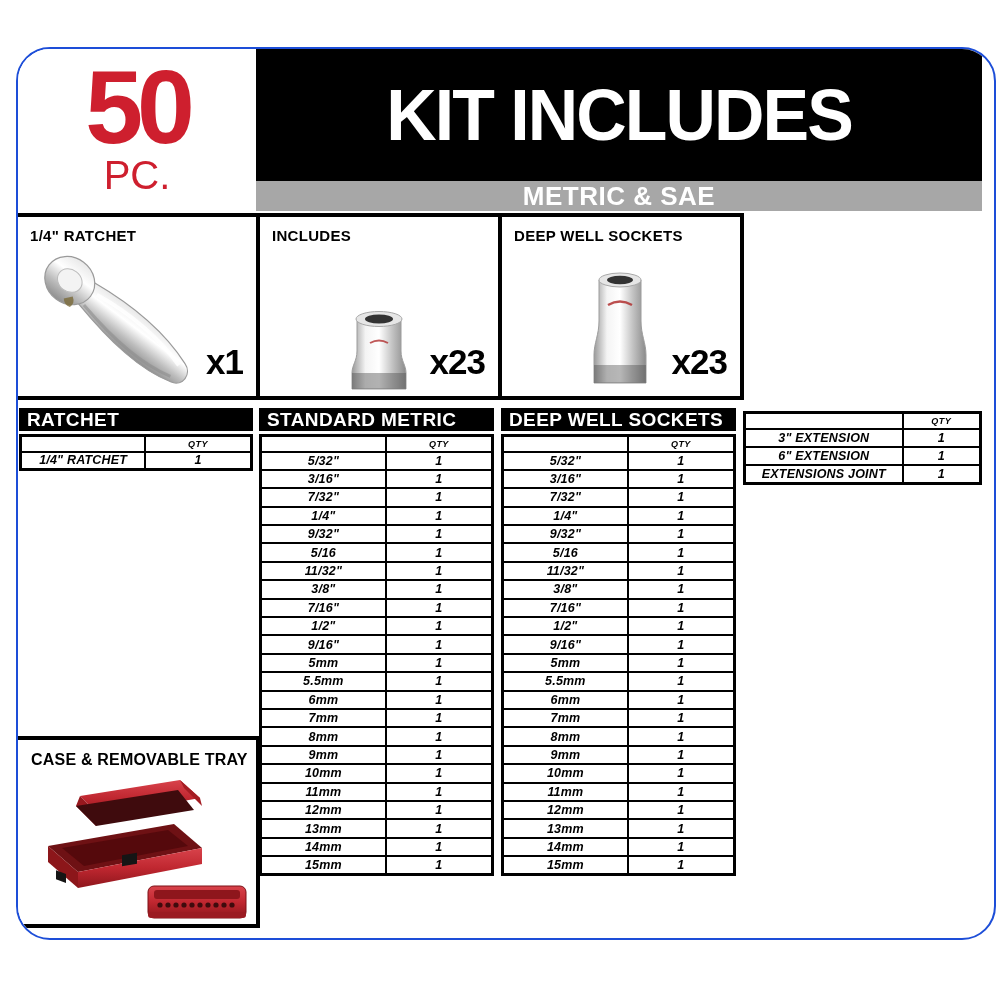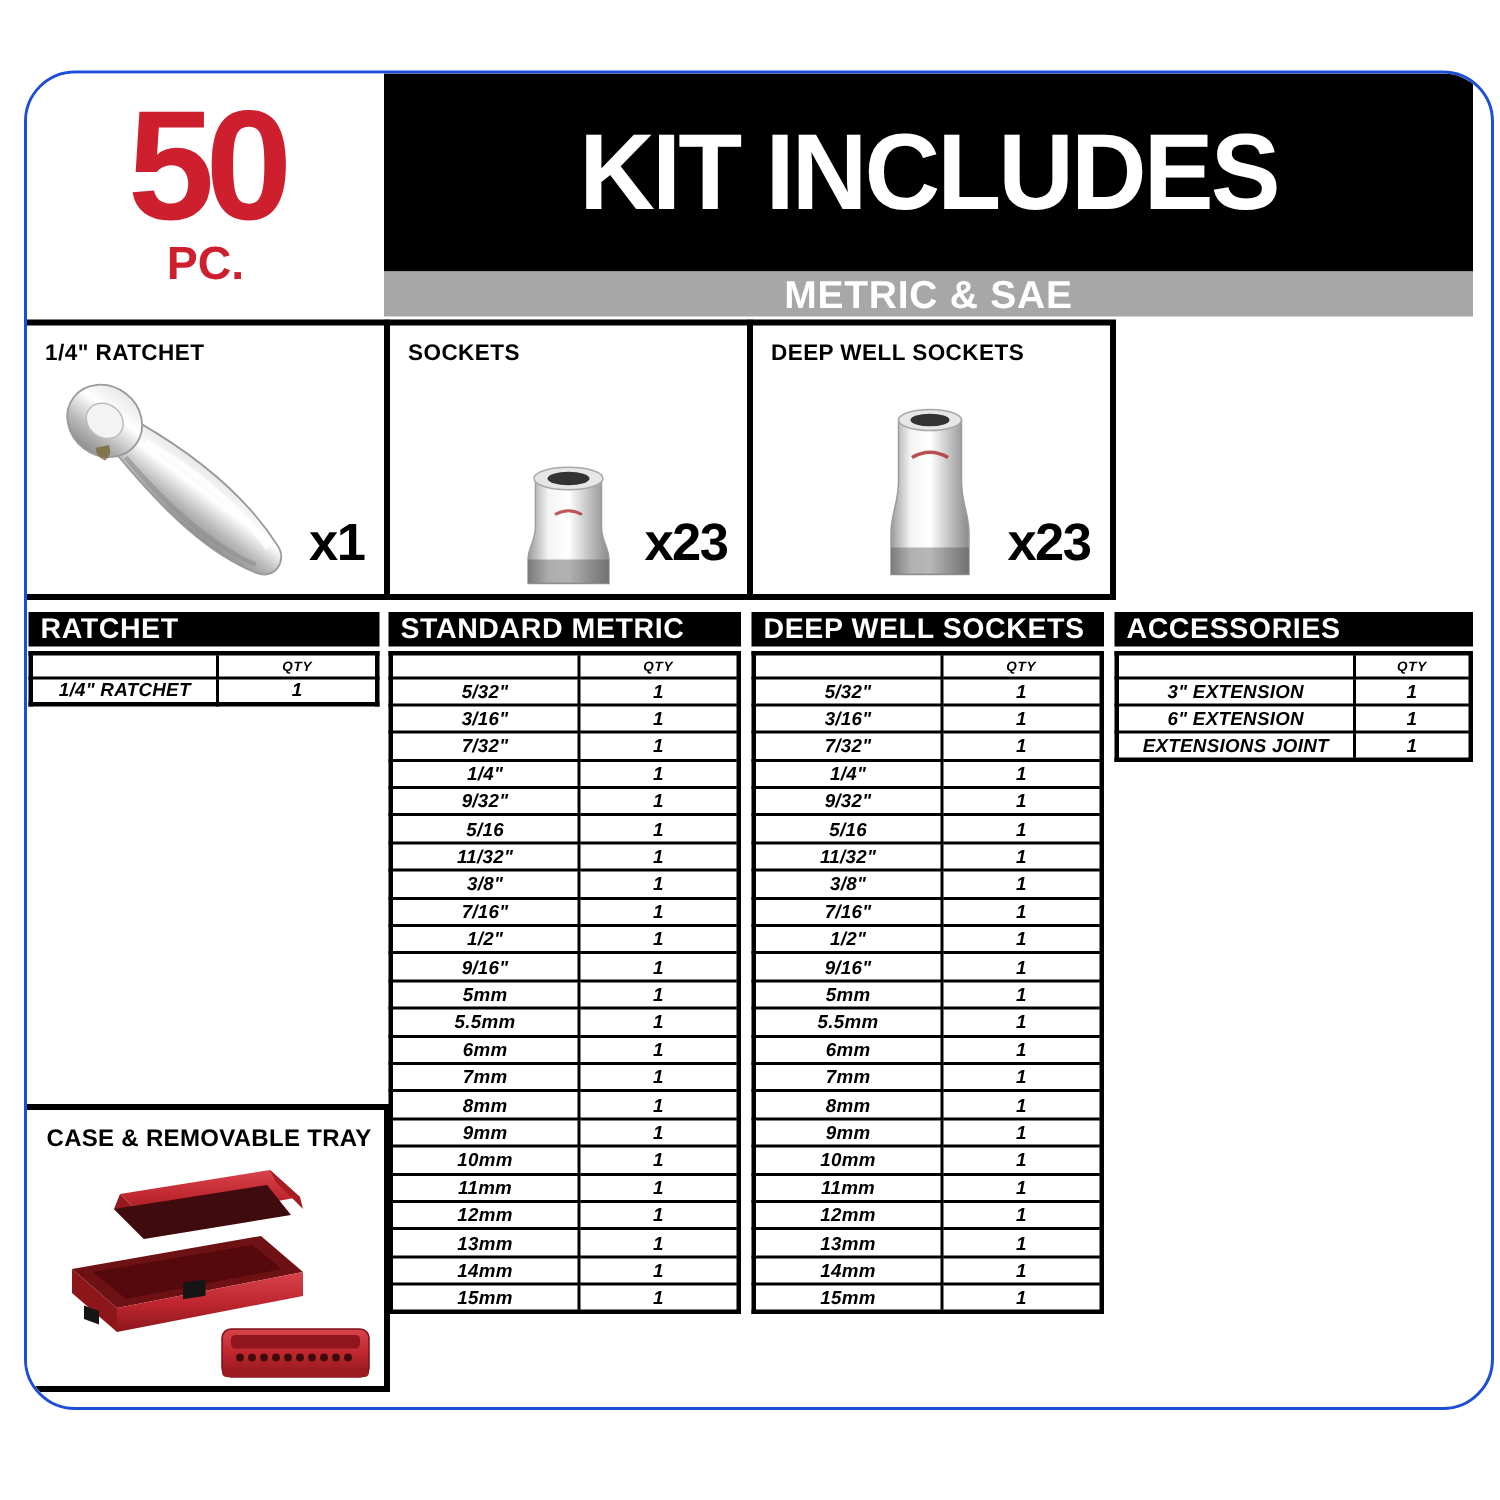--- a/index.html
+++ b/index.html
@@ -19,21 +19,21 @@
   
   .badge {
     position:absolute; left:0; top:0; width:238px; height:162px;
     display:flex; flex-direction:column; align-items:center; justify-content:center;
     background:#fff;
   }
   .badge-count {
     font-size:104px; font-weight:bold; line-height:0.88; letter-spacing:-6px;
   }
   .badge-unit {
-    font-size:31px; font-weight:bold; letter-spacing:0; margin-top:0;
+    font-size:40px; font-weight:normal; letter-spacing:0; margin-top:0;
   }
 
   
   .header-black {
     position:absolute; left:238px; top:0; width:726px; height:132px;
     background:#000; display:flex; align-items:center; justify-content:center;
   }
   .header-title {
     color:#fff; font-size:72px; font-weight:bold; letter-spacing:-2px;
     transform:scaleX(0.97); white-space:nowrap;
@@ -154,21 +154,21 @@
             <ellipse cx="40" cy="29" rx="13" ry="11" fill="#f3f3f3" stroke="#bcbcbc"></ellipse>
             <path d="M52 40 q6 4 4 10 q-6 2 -10 -3 Z" fill="#7a6a3a" opacity="0.8"></path>
             <path d="M70 24 C110 18 150 22 178 31" stroke="#ffffff" stroke-width="4" fill="none" opacity="0.8"></path>
             <path d="M66 40 C110 50 150 52 178 45" stroke="#8e8e8e" stroke-width="3" fill="none" opacity="0.6"></path>
           </g>
         </svg>
         <div class="panel-qty">x1</div>
       </div>
 
       <div class="panel">
-        <div class="panel-title">SOCKETS</div>
+        <div class="panel-title">INCLUDES</div>
         <svg class="panel-art" id="art-socket" viewBox="0 0 66 86">
           <path d="M11 10 H55 V42 C55 52 60 56 60 64 V80 H6 V64 C6 56 11 52 11 42 Z" fill="url(#chromeV)" stroke="#9c9c9c" stroke-width="1"></path>
           <path d="M6 64 H60 V80 H6 Z" fill="#555" opacity="0.45"></path>
           <ellipse cx="33" cy="10" rx="23" ry="7.5" fill="#e6e6e6" stroke="#a8a8a8"></ellipse>
           <ellipse cx="33" cy="10" rx="14" ry="4.5" fill="#333"></ellipse>
           <path d="M24 34 q9 -5 18 0" stroke="#b03030" stroke-width="2" fill="none" opacity="0.8"></path>
         </svg>
         <div class="panel-qty">x23</div>
       </div>
 
@@ -422,21 +422,20 @@
             </tr>
             <tr>
               <td>15mm</td>
               <td>1</td>
             </tr>
           </tbody>
       </table>
     </div>
 
     <div class="tbl wide-c1" id="tbl-accessories">
-      <div class="tbl-title">ACCESSORIES</div>
       <table>
         <colgroup>
             <col class="c1">
             <col class="c2">
           </colgroup>
         <thead>
           <tr>
             <th></th>
             <th>QTY</th>
           </tr>

